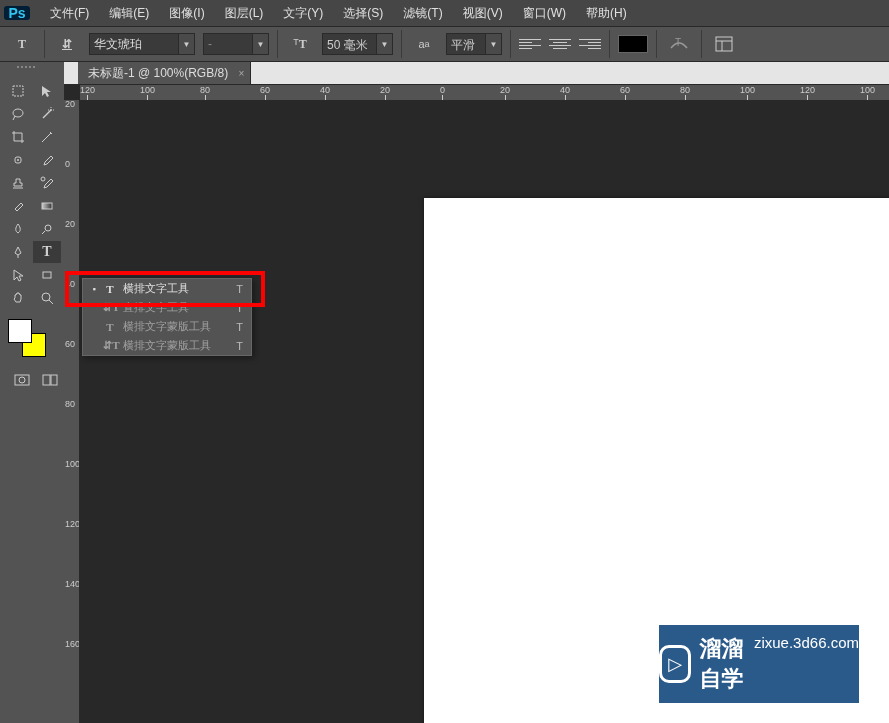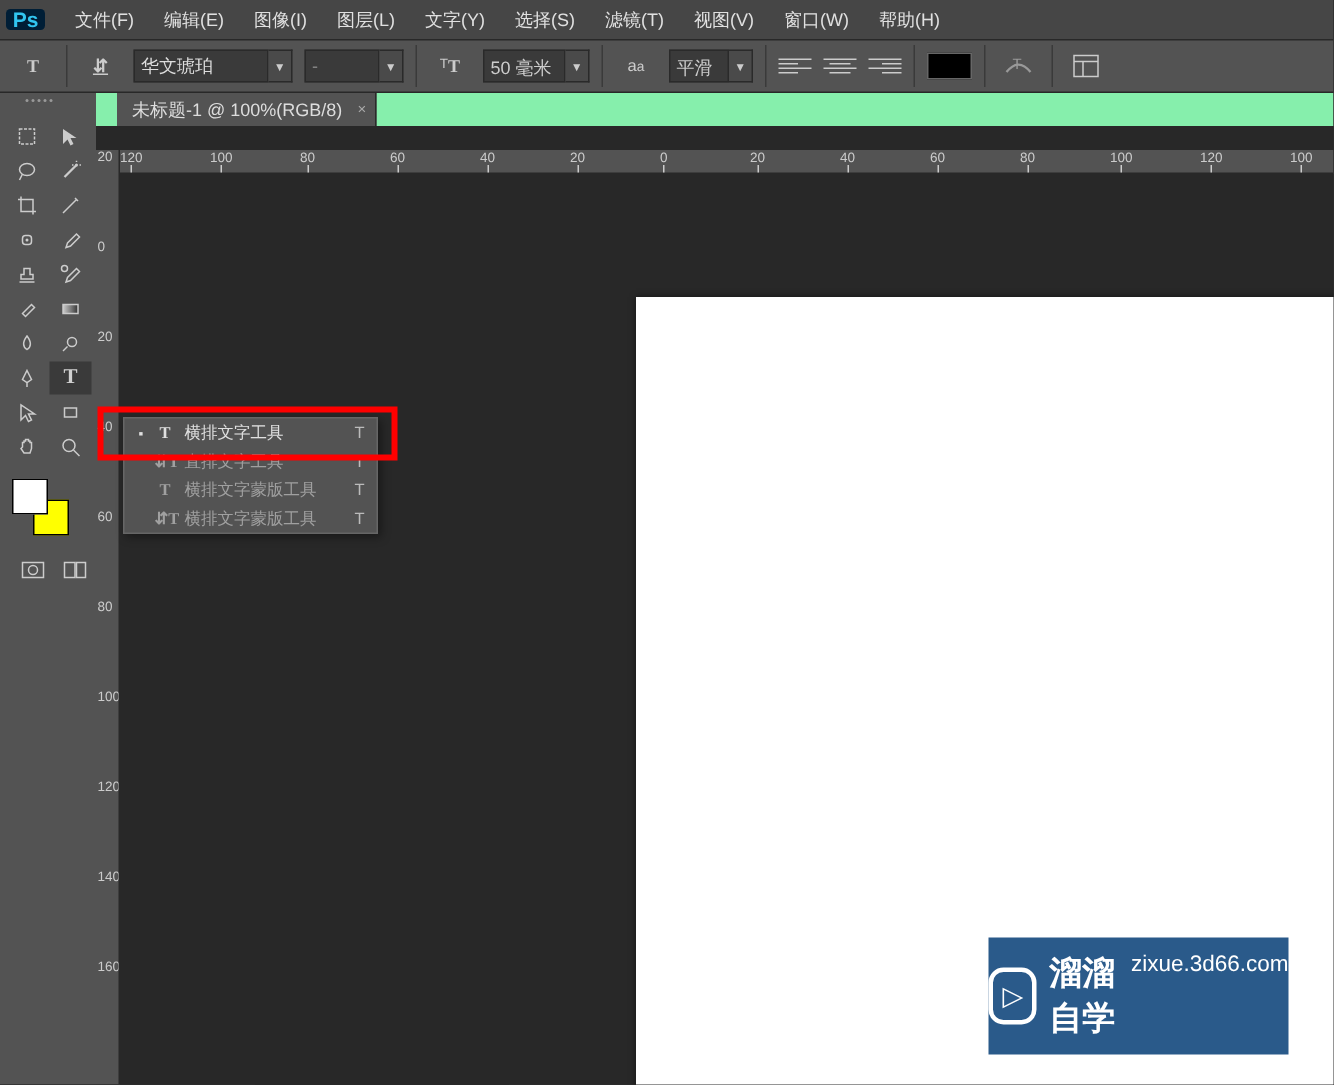--- a/index.html
+++ b/index.html
@@ -181,21 +181,21 @@
       margin-top: 12px;
       margin-left: 8px;
     }
     .doc-area {
       flex: 1;
       display: flex;
       flex-direction: column;
     }
     .doc-tab-bar {
       height: 22px;
-      background: #86efac;
+      background: #e5e5e5;
       display: flex;
       align-items: flex-end;
     }
     .doc-tab {
       background: #535353;
       height: 22px;
       padding: 0 22px 0 10px;
       display: flex;
       align-items: center;
       color: #ddd;
@@ -209,21 +209,21 @@
       font-size: 10px;
       color: #aaa;
     }
     .canvas-container {
       flex: 1;
       background: #282828;
       position: relative;
     }
     .ruler-h {
       position: absolute;
-      top: 16px;
+      top: 1px;
       left: 16px;
       right: 0;
       height: 16px;
       background: #535353;
       border-bottom: 1px solid #282828;
       overflow: hidden;
     }
     .ruler-v {
       position: absolute;
       top: 16px;

